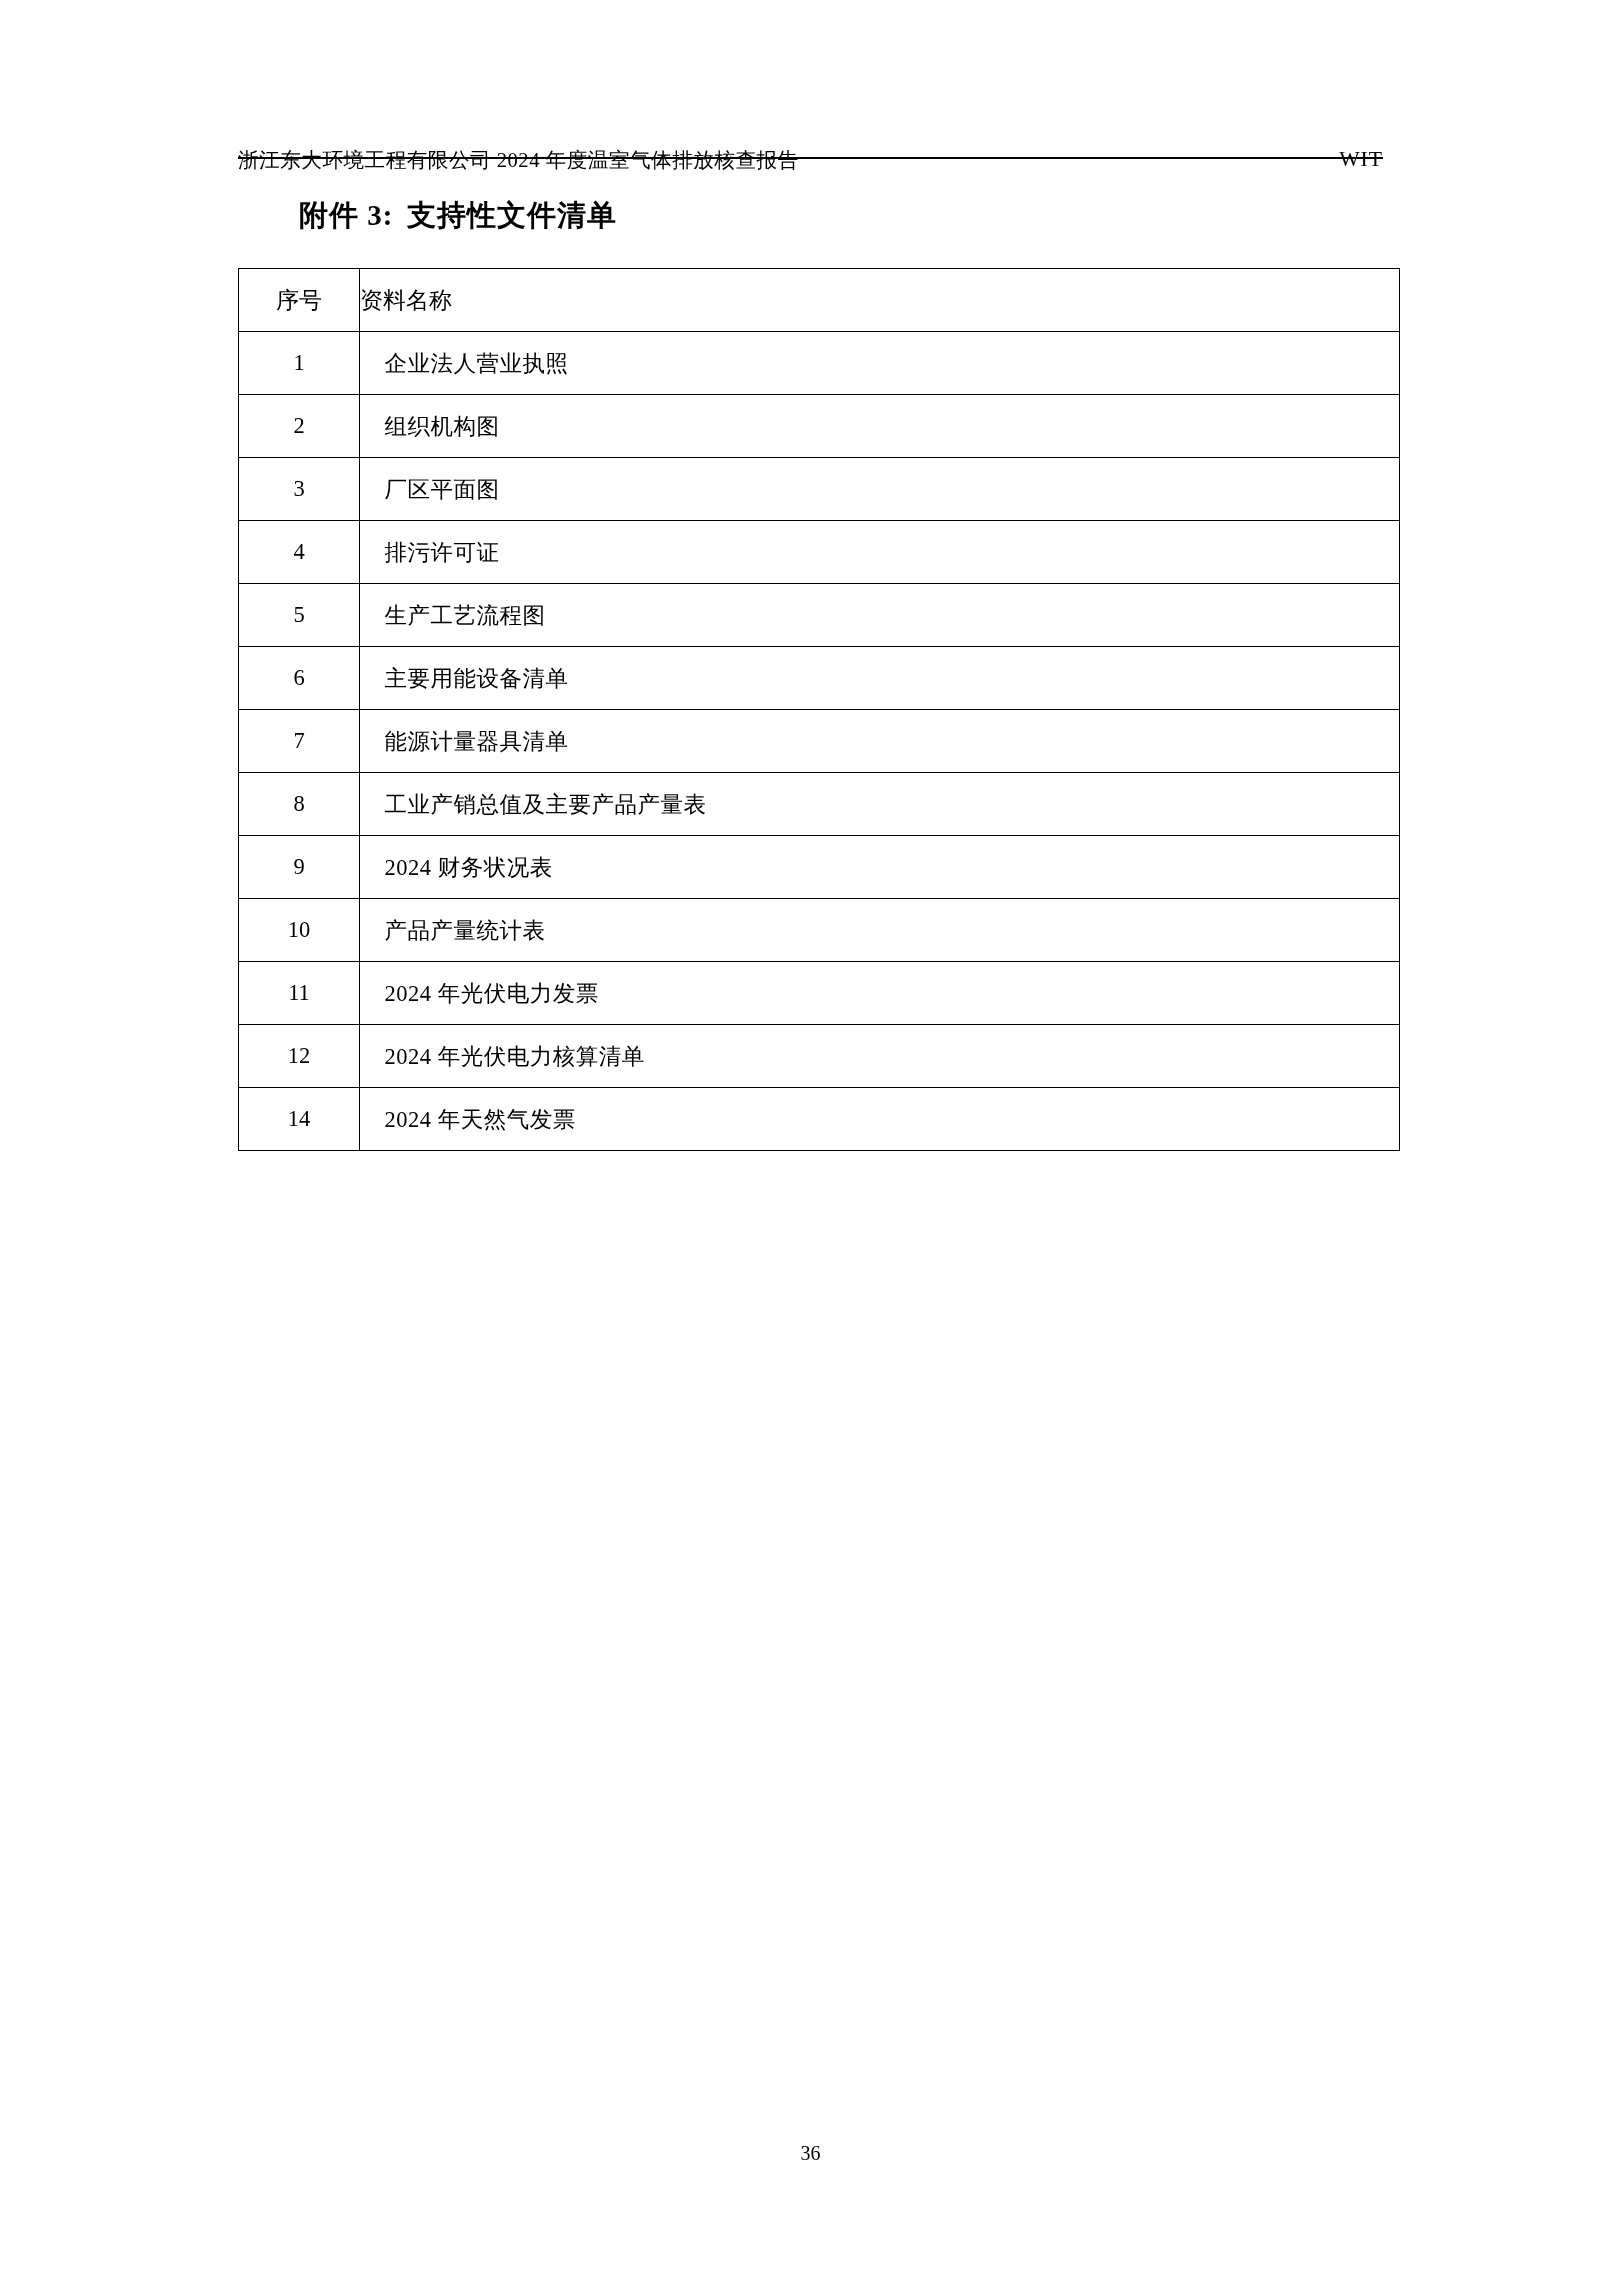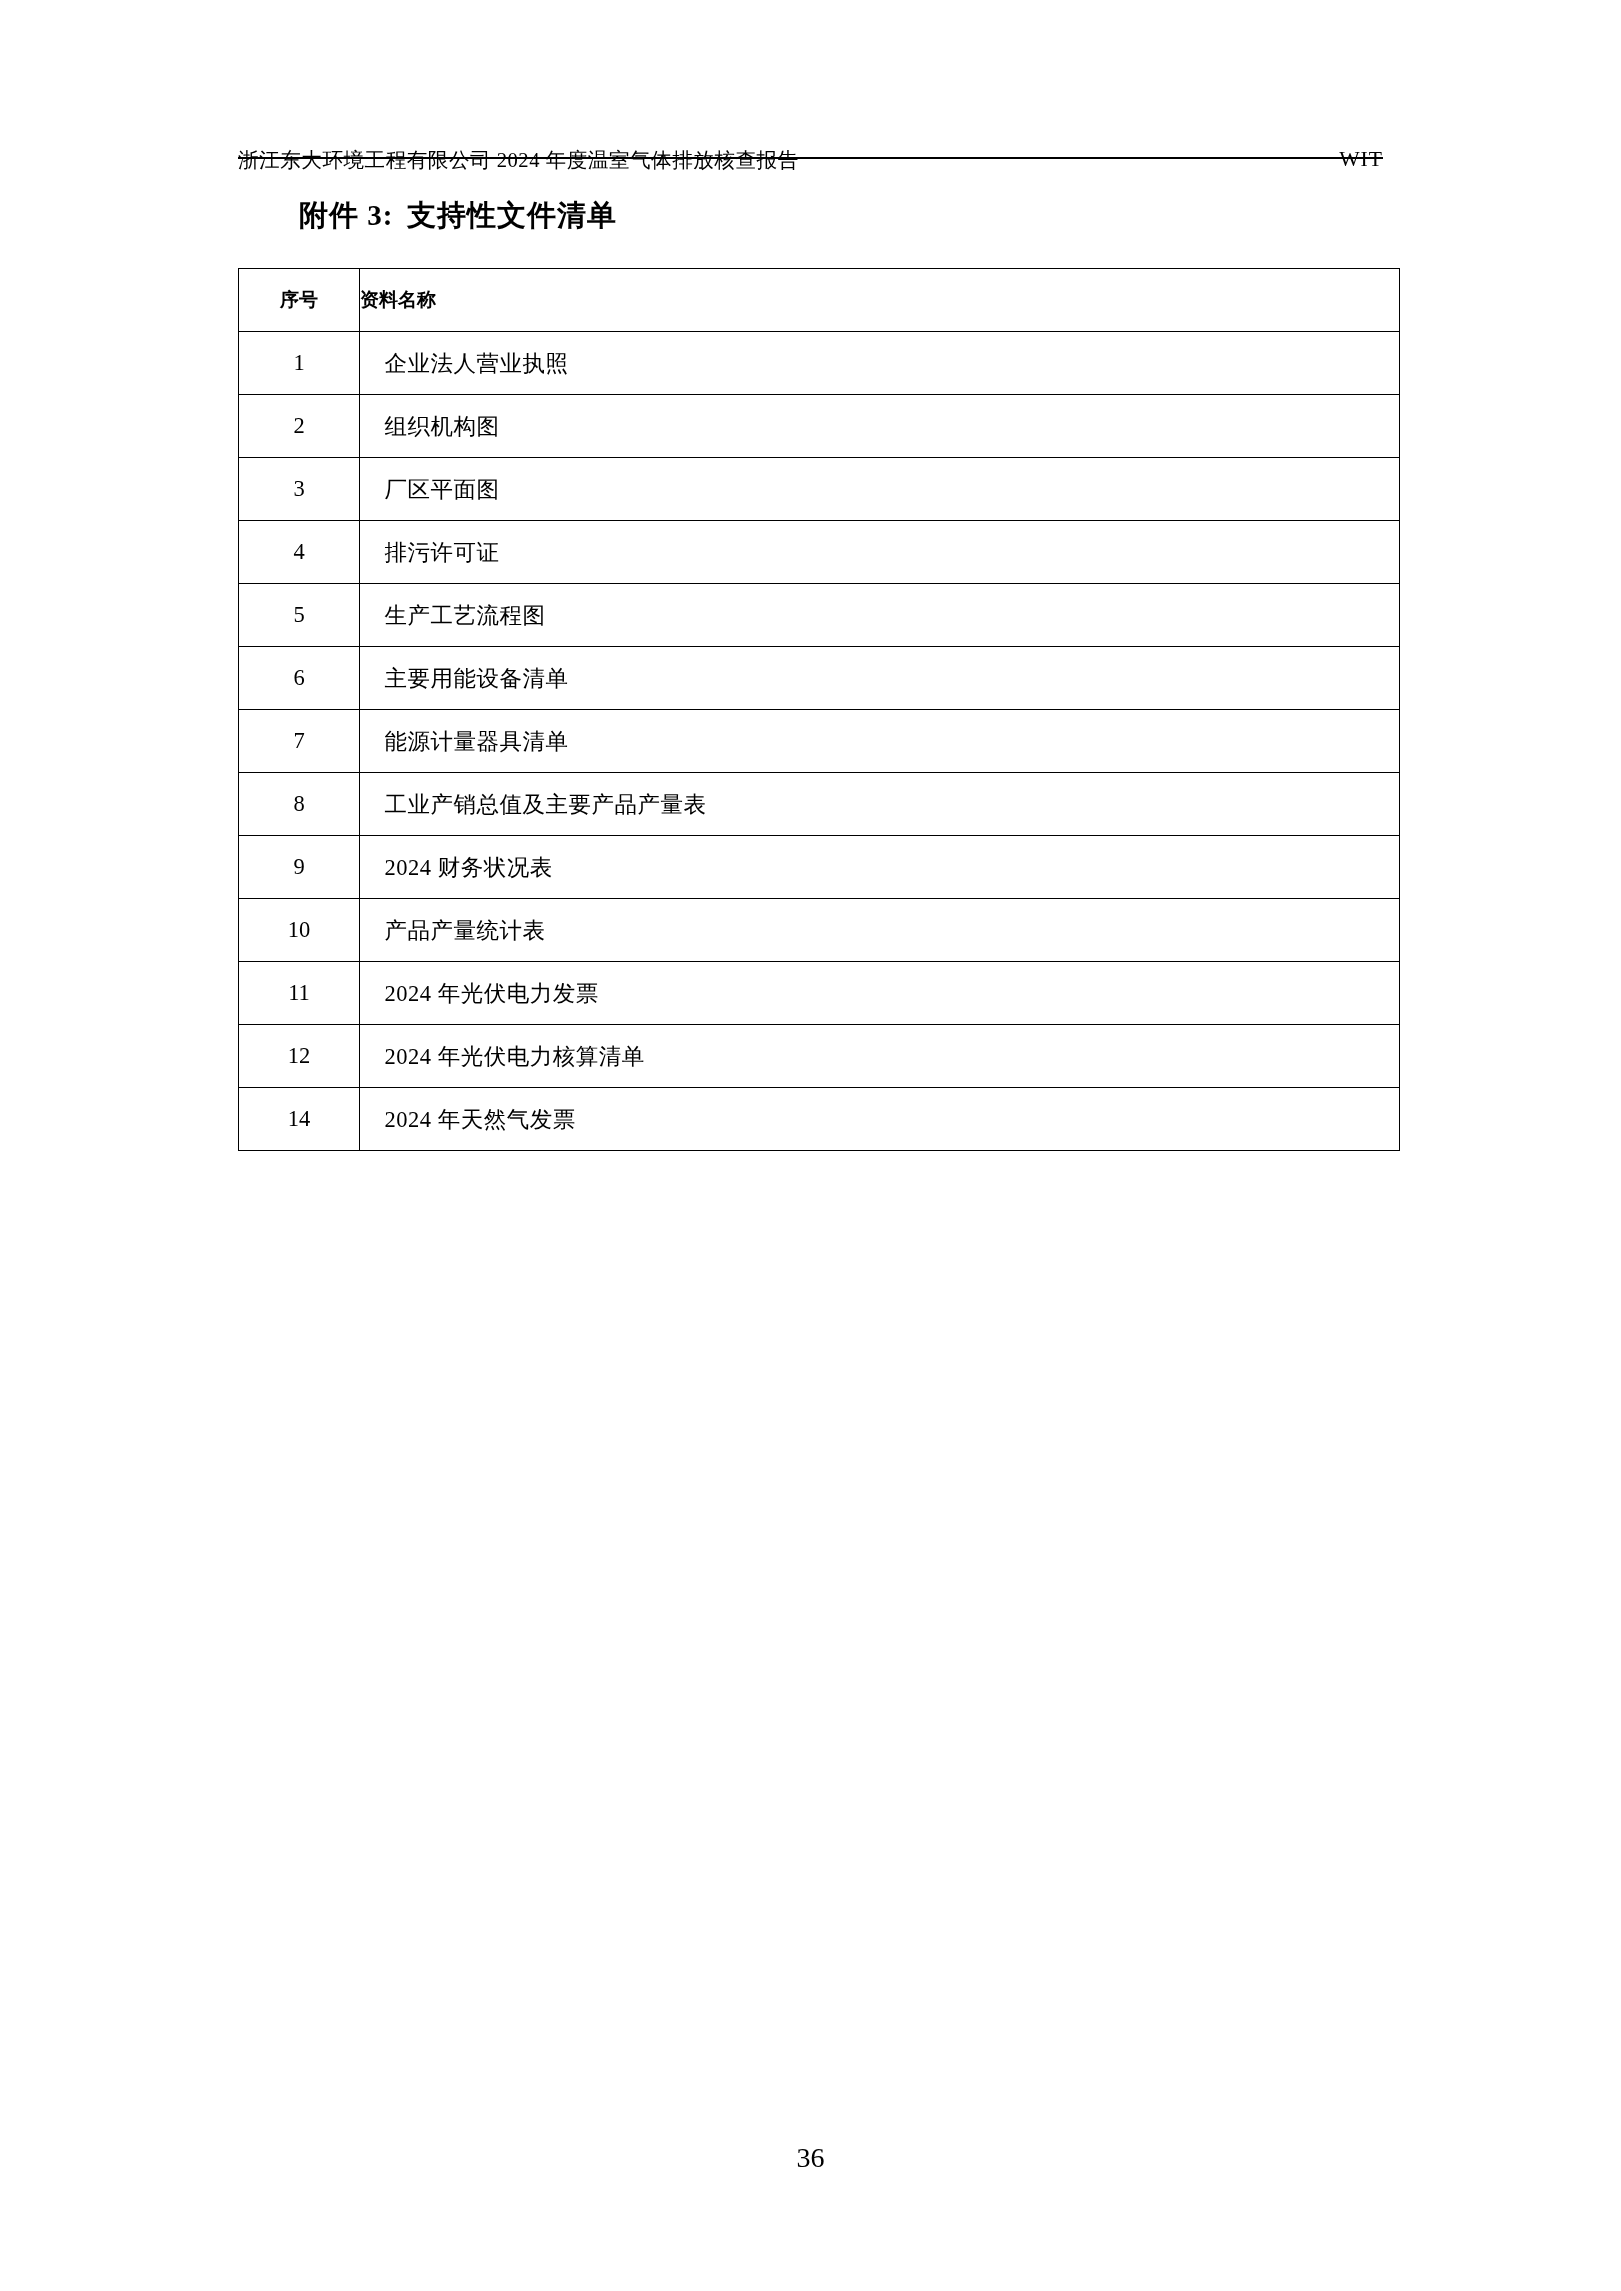--- a/index.html
+++ b/index.html
@@ -77,23 +77,23 @@
   }
   .doc-table td, .doc-table th {
     border: 1px solid #000000;
     height: 62px;
     padding: 0;
     font-size: 22.5px;
     font-weight: normal;
     vertical-align: middle;
   }
   .doc-table th {
-    font-weight: bold;
-    text-align: center;
-    font-size: 19px;
+    font-weight: normal;
+    text-align: center;
+    font-size: 23px;
   }
   .col-no {
     width: 120px;
     text-align: center;
   }
   .col-name {
     text-align: left;
     padding-left: 24.5px !important;
   }
   .cell-no {
@@ -106,21 +106,21 @@
     font-size: 23.5px;
     letter-spacing: 0.5px;
   }
   
   .page-number {
     position: absolute;
     left: 0;
     top: 2142px;
     width: 1621px;
     text-align: center;
-    font-size: 28px;
+    font-size: 20px;
   }
 </style>
 </head>
 <body>
 
 <div class="page">
 
   <div class="header">
     <div class="header-title">浙江东大环境工程有限公司 2024 年度温室气体排放核查报告</div>
     <div class="header-right">WIT</div>

